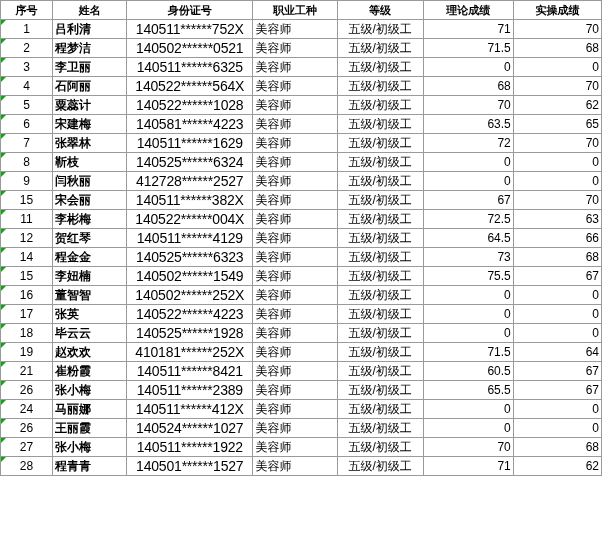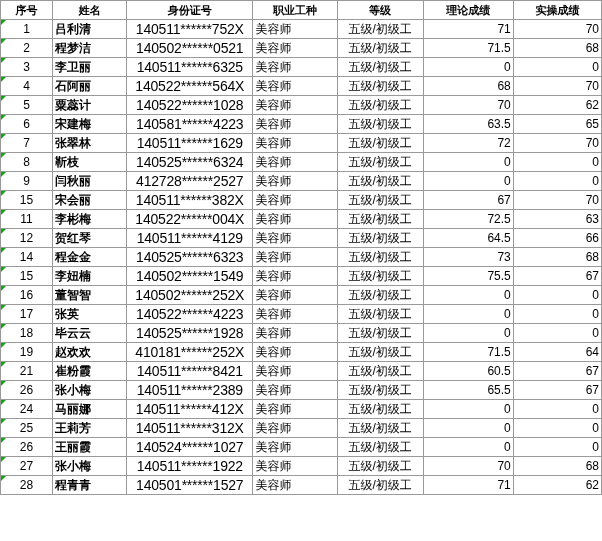--- a/index.html
+++ b/index.html
@@ -281,29 +281,20 @@
       <tr>
         <td class="idx"><span class="marker"></span><span>24</span></td>
         <td class="name"><span>马丽娜</span></td>
         <td class="idcard">140511******412X</td>
         <td class="job">美容师</td>
         <td class="level">五级/初级工</td>
         <td class="score">0</td>
         <td class="score">0</td>
       </tr>
       <tr>
-        <td class="idx"><span class="marker"></span><span>25</span></td>
-        <td class="name"><span>王莉芳</span></td>
-        <td class="idcard">140511******312X</td>
-        <td class="job">美容师</td>
-        <td class="level">五级/初级工</td>
-        <td class="score">0</td>
-        <td class="score">0</td>
-      </tr>
-      <tr>
         <td class="idx"><span class="marker"></span><span>26</span></td>
         <td class="name"><span>王丽霞</span></td>
         <td class="idcard">140524******1027</td>
         <td class="job">美容师</td>
         <td class="level">五级/初级工</td>
         <td class="score">0</td>
         <td class="score">0</td>
       </tr>
       <tr>
         <td class="idx"><span class="marker"></span><span>27</span></td>

